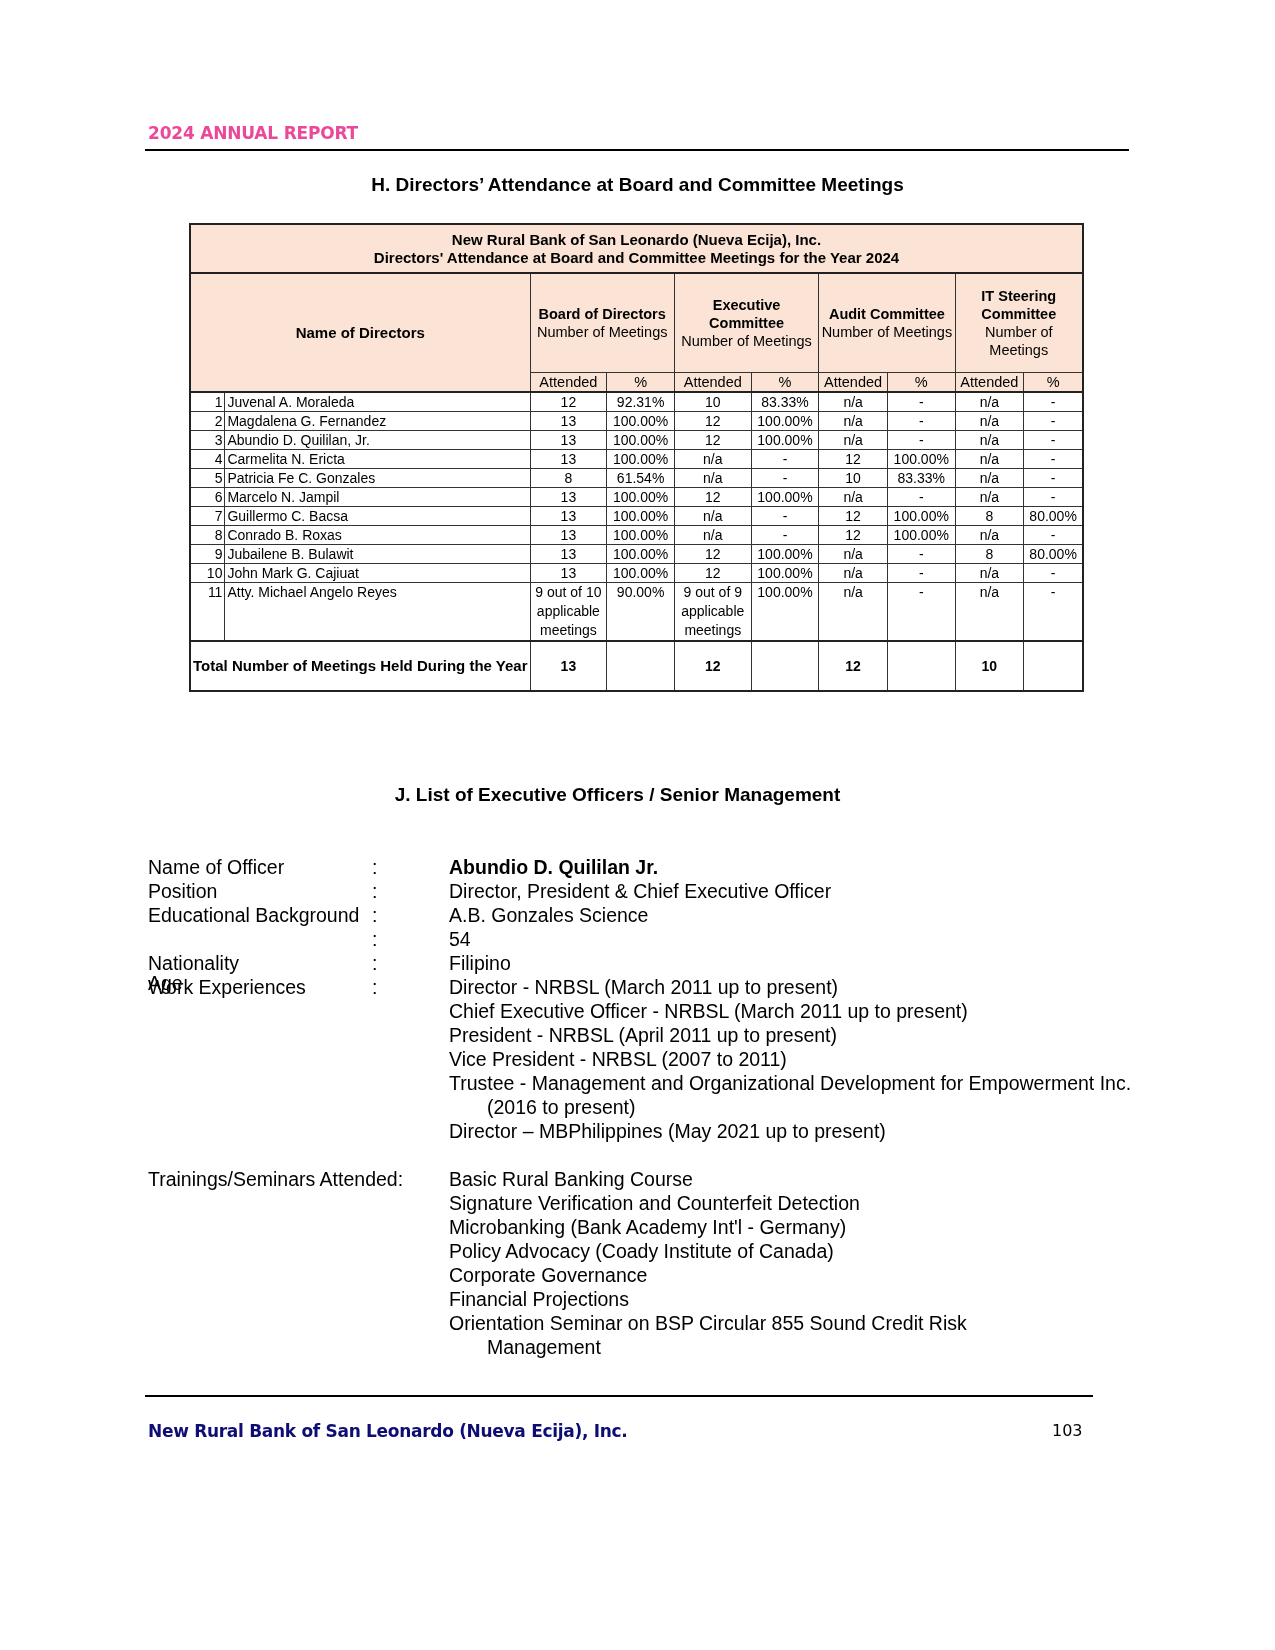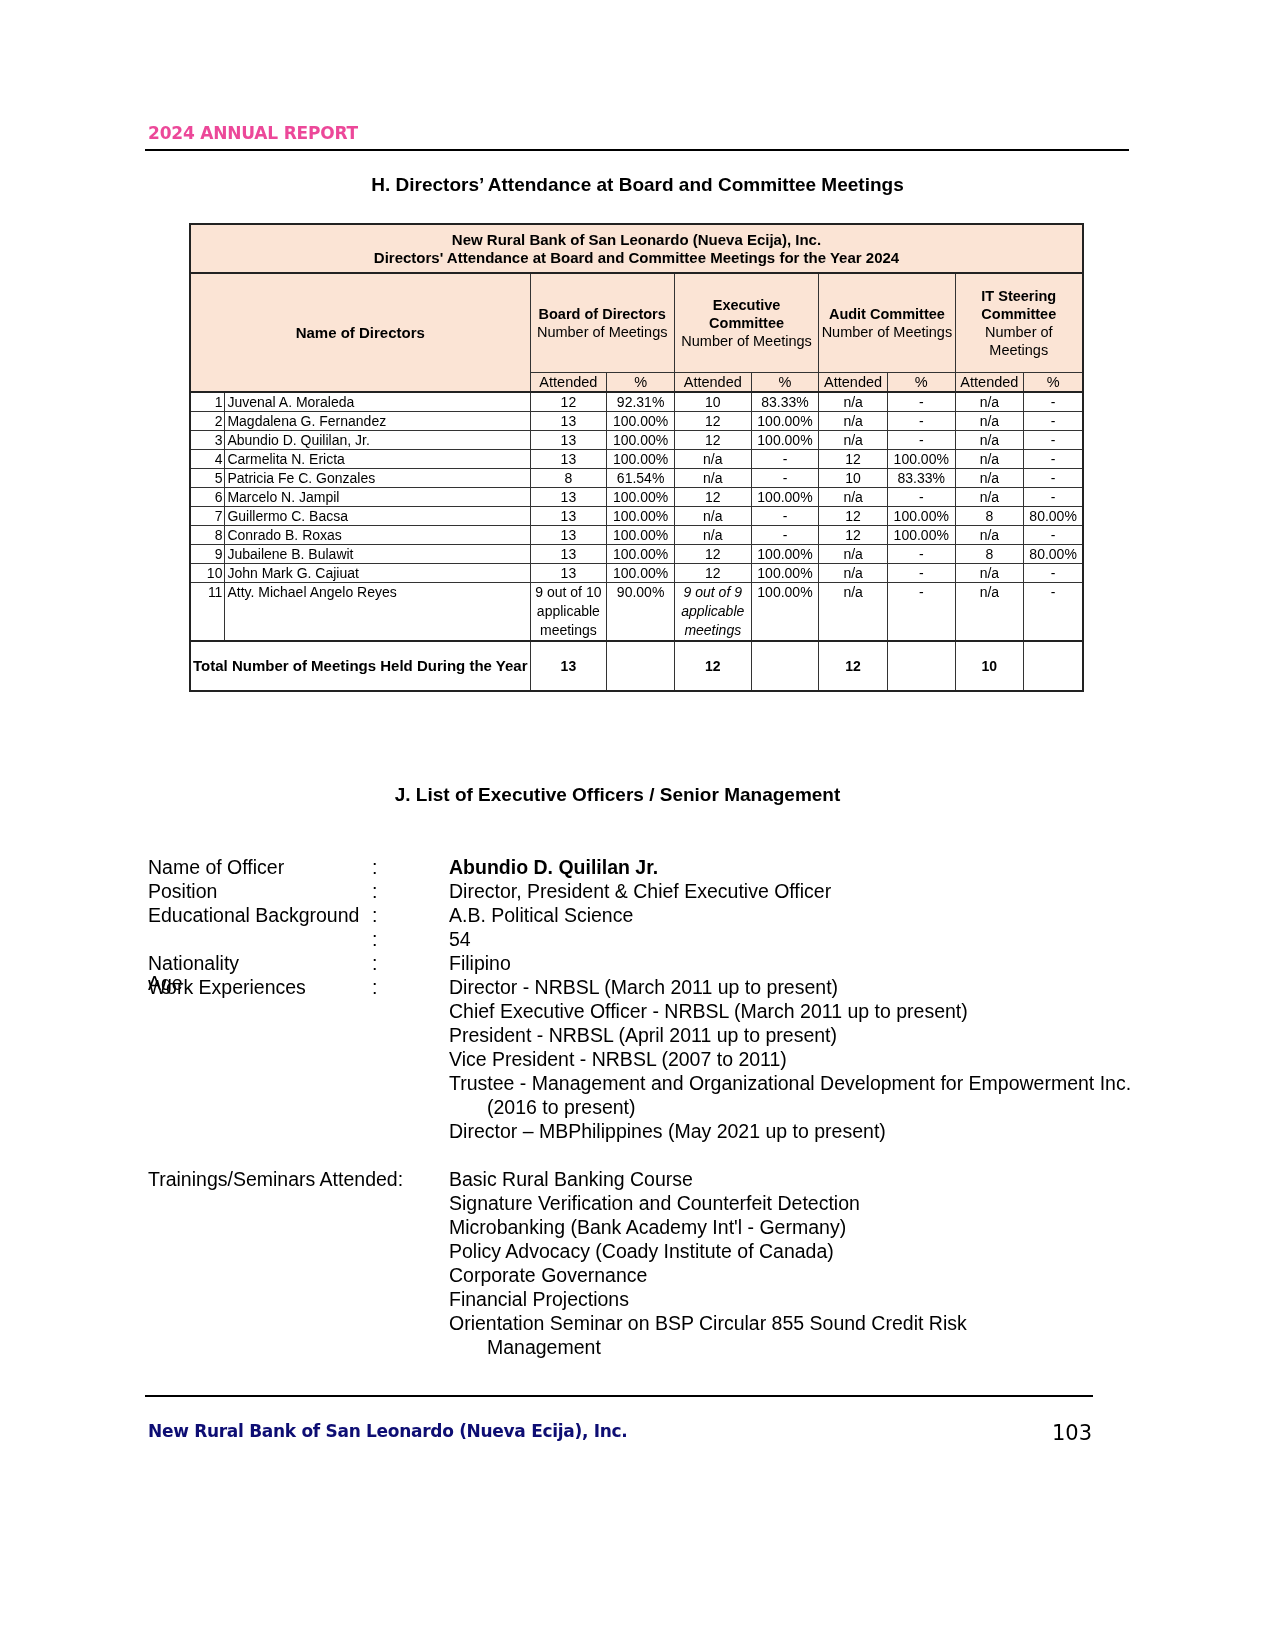--- a/index.html
+++ b/index.html
@@ -26,21 +26,21 @@
   tr.total td.tl { text-align:left; line-height:20px; font-size:15px; }
   .wrap { white-space:normal !important; vertical-align:top; line-height:19px !important; }
   .lbl { position:absolute; left:148px; font-size:19.5px; }
   .colon { position:absolute; left:372px; font-size:19.5px; }
   .val { position:absolute; left:449px; font-size:19.5px; }
   .val.bold { font-weight:bold; }
   .indent { padding-left:38px; }
 
   .ftr-line { position:absolute; left:145px; top:1395px; width:948px; height:2px; background:#000; }
   .ftr-text { position:absolute; left:148px; top:1421px; font-family:"DejaVu Sans", sans-serif; font-weight:bold; font-size:17px; color:#0d0d73; letter-spacing:-0.3px; }
-  .ftr-page { position:absolute; left:1052px; top:1421px; font-family:"DejaVu Sans", sans-serif; font-size:21px; }
+  .ftr-page { position:absolute; left:1052px; top:1421px; font-family:"DejaVu Sans", sans-serif; font-size:16px; }
 </style>
 </head>
 <body>
 
 <div class="hdr-title">2024 ANNUAL REPORT</div>
 <div class="hdr-line"></div>
 
 <div class="sec-title" id="secH">H.   Directors’ Attendance at Board and Committee Meetings</div>
 
 <table class="att">
@@ -212,21 +212,21 @@
         <td>n/a</td>
         <td>-</td>
         <td>n/a</td>
         <td>-</td>
       </tr>
       <tr style="height: 57px; padding-left: 44px;">
         <td class="num" style="vertical-align: top;">11</td>
         <td class="nm" style="vertical-align: top;">Atty. Michael Angelo Reyes</td>
         <td class="wrap" style="vertical-align: top;">9 out of 10 applicable meetings</td>
         <td style="vertical-align: top;">90.00%</td>
-        <td class="wrap" style="vertical-align: top; font-style: italic;">9 out of 9 applicable meetings</td>
+        <td class="wrap" style="vertical-align: top;">9 out of 9 applicable meetings</td>
         <td style="vertical-align: top;">100.00%</td>
         <td style="vertical-align: top;">n/a</td>
         <td style="vertical-align: top;">-</td>
         <td style="vertical-align: top;">n/a</td>
         <td style="vertical-align: top;">-</td>
       </tr>
       <tr class="total">
         <td colspan="2" class="tl">Total  Number of Meetings Held During the Year</td>
         <td>13</td>
         <td></td>
@@ -244,21 +244,21 @@
 
 <div id="officer">
     <div class="lbl" style="top: 856px;">Name of Officer</div>
     <div class="colon" style="top: 856px;">:</div>
     <div class="val bold" style="top: 856px;">Abundio D. Quililan Jr.</div>
     <div class="lbl" style="top: 880px;">Position</div>
     <div class="colon" style="top: 880px;">:</div>
     <div class="val" style="top: 880px;">Director, President &amp; Chief Executive Officer</div>
     <div class="lbl" style="top: 904px;">Educational Background</div>
     <div class="colon" style="top: 904px;">:</div>
-    <div class="val" style="top: 904px;">A.B. Political Science</div>
+    <div class="val" style="top: 904px;">A.B. Gonzales Science</div>
     <div class="lbl" style="top: 972px;">Age</div>
     <div class="colon" style="top: 928px;">:</div>
     <div class="val" style="top: 928px;">54</div>
     <div class="lbl" style="top: 952px;">Nationality</div>
     <div class="colon" style="top: 952px;">:</div>
     <div class="val" style="top: 952px;">Filipino</div>
     <div class="lbl" style="top: 976px;">Work Experiences</div>
     <div class="colon" style="top: 976px;">:</div>
     <div class="val" style="top: 976px;">Director - NRBSL (March 2011 up to present)</div>
     <div class="val" style="top: 1000px;">Chief Executive Officer - NRBSL (March 2011 up to present)</div>

